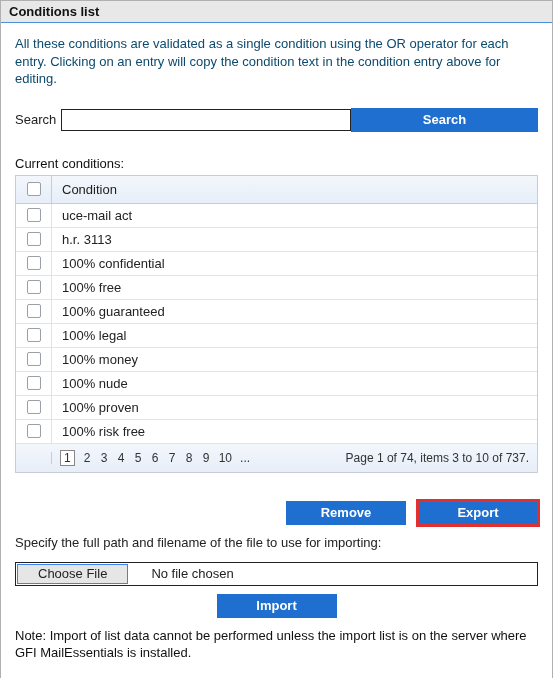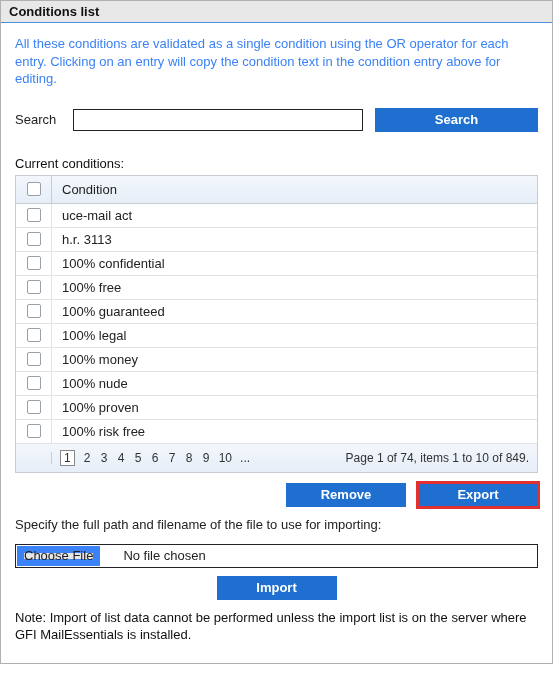--- a/index.html
+++ b/index.html
@@ -20,28 +20,28 @@
     padding: 3px 8px;
     font-weight: bold;
     font-size: 13px;
     color: #111;
   }
   .panel-body {
     padding: 12px 14px 10px 14px;
   }
   .intro-text {
     font-size: 13px;
-    color: #3b82f6;
+    color: #0c4a6e;
     margin-bottom: 20px;
     line-height: 1.35;
   }
   .search-row {
     display: flex;
     align-items: center;
-    gap: 12px;
+    gap: 0;
     margin-bottom: 24px;
   }
   .search-label {
     width: 46px;
     font-size: 13px;
   }
   .search-input {
     flex: 0 0 290px;
     height: 22px;
     border: 1px solid #222;
@@ -137,43 +137,43 @@
     background: #fff;
   }
   .pager-status {
     margin-left: auto;
     color: #333;
   }
   .action-row {
     display: flex;
     justify-content: flex-end;
     gap: 12px;
-    margin-top: 10px;
+    margin-top: 28px;
     margin-bottom: 10px;
   }
   .btn-export {
     outline: 3px solid #e03030;
     outline-offset: -1px;
   }
   .import-label {
     font-size: 13px;
     margin-bottom: 12px;
   }
   .file-row {
     display: flex;
     border: 1px solid #222;
     height: 24px;
     align-items: stretch;
     margin-bottom: 8px;
   }
   .file-btn {
     background: #e6e6e6;
-    border: 7px solid #3b82f6;
+    border: 1px solid #3b82f6;
     margin: 1px;
-    padding: 0 0;
+    padding: 0 20px;
     font-size: 13px;
     display: flex;
     align-items: center;
     cursor: pointer;
   }
   .file-text {
     flex: 1;
     display: flex;
     align-items: center;
     padding: 0 22px;
@@ -288,21 +288,21 @@
           <span class="page-num">3</span>
           <span class="page-num">4</span>
           <span class="page-num">5</span>
           <span class="page-num">6</span>
           <span class="page-num">7</span>
           <span class="page-num">8</span>
           <span class="page-num">9</span>
           <span class="page-num">10</span>
           <span class="page-num">...</span>
         </div>
-      <div class="pager-status">Page 1 of 74, items 1 to 10 of 849.</div>
+      <div class="pager-status">Page 1 of 74, items 3 to 10 of 737.</div>
     </div>
 
     <div class="action-row">
       <button class="btn">Remove</button>
       <button class="btn btn-export">Export</button>
     </div>
 
     <div class="import-label">Specify the full path and filename of the file to use for importing:</div>
     <div class="file-row">
       <div class="file-btn">Choose File</div>

